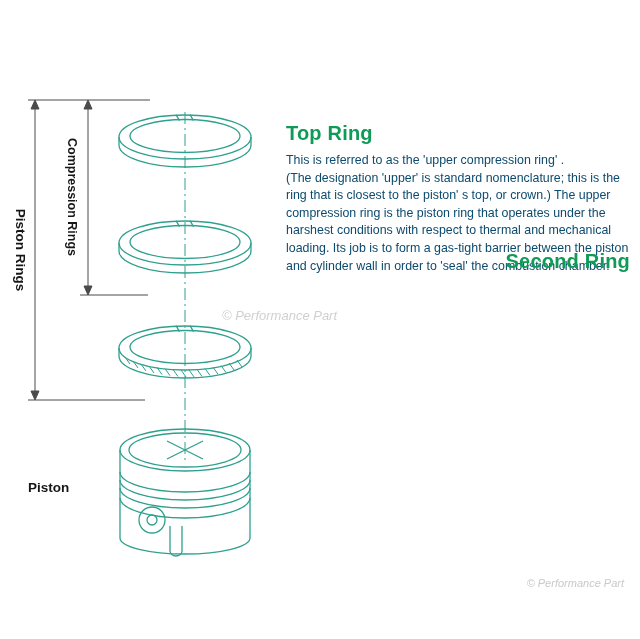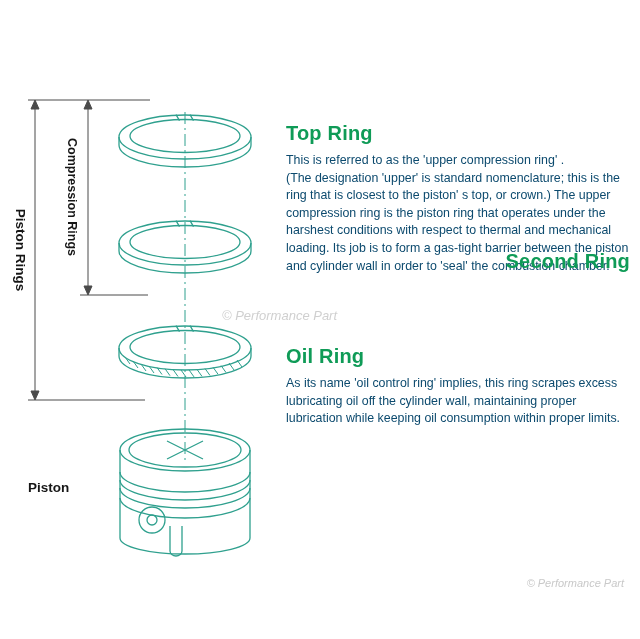--- a/index.html
+++ b/index.html
@@ -101,21 +101,17 @@
   <div class="section s0">
     <h2 class="sec-title">Top Ring</h2>
     <div class="sec-body">This is referred to as the 'upper compression ring' .
 (The designation 'upper' is standard nomenclature; this is the ring that is closest to the piston' s top, or crown.) The upper compression ring is the piston ring that operates under the harshest  conditions with respect to thermal and mechanical loading. Its job is to form a gas-tight barrier between the piston and cylinder wall in order to 'seal' the combustion chamber.</div>
   </div>
 
   <div class="section s1">
     <h2 class="sec-title">Second Ring</h2>
   </div>
 
-  <div class="section s2">
-    <h2 class="sec-title">Oil Ring</h2>
-    <div class="sec-body">As its name 'oil control ring' implies, this ring scrapes excess lubricating oil off the cylinder wall, maintaining proper lubrication while keeping oil consumption within proper limits.</div>
-  </div>
 
   <div class="wm-center">© Performance Part</div>
   <div class="wm-corner">© Performance Part</div>
 
 </div>
 
 </body></html>

